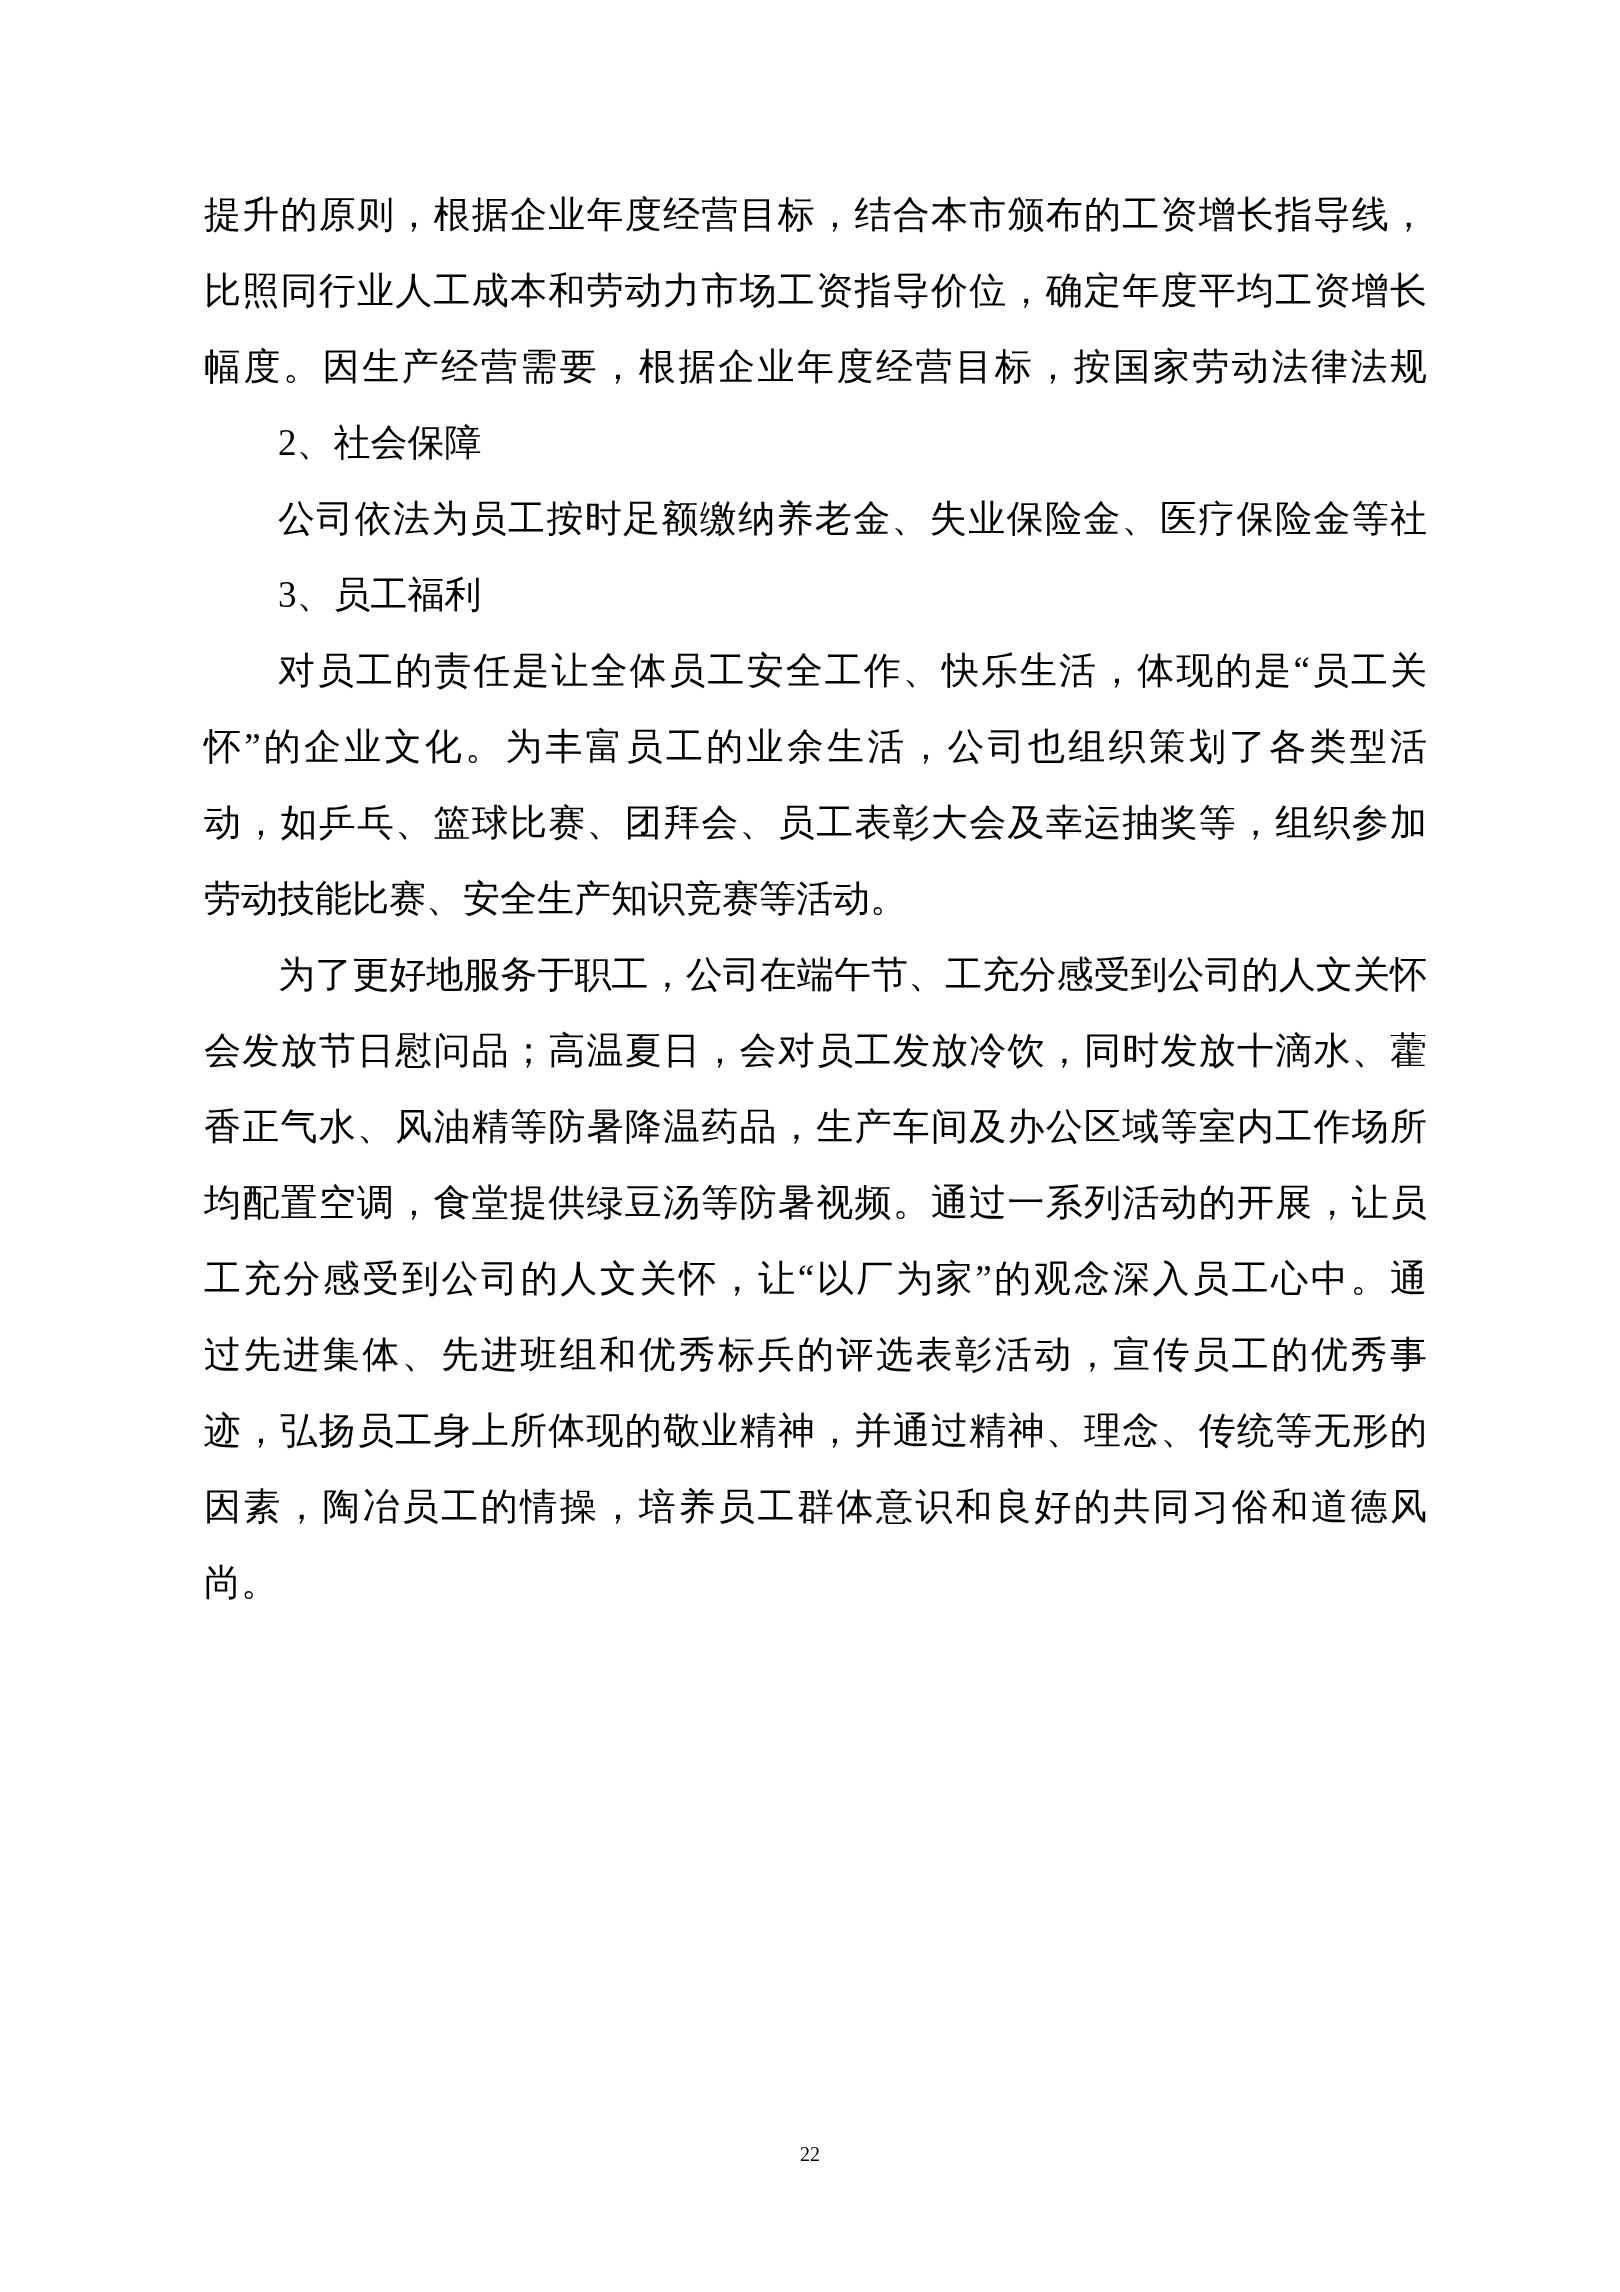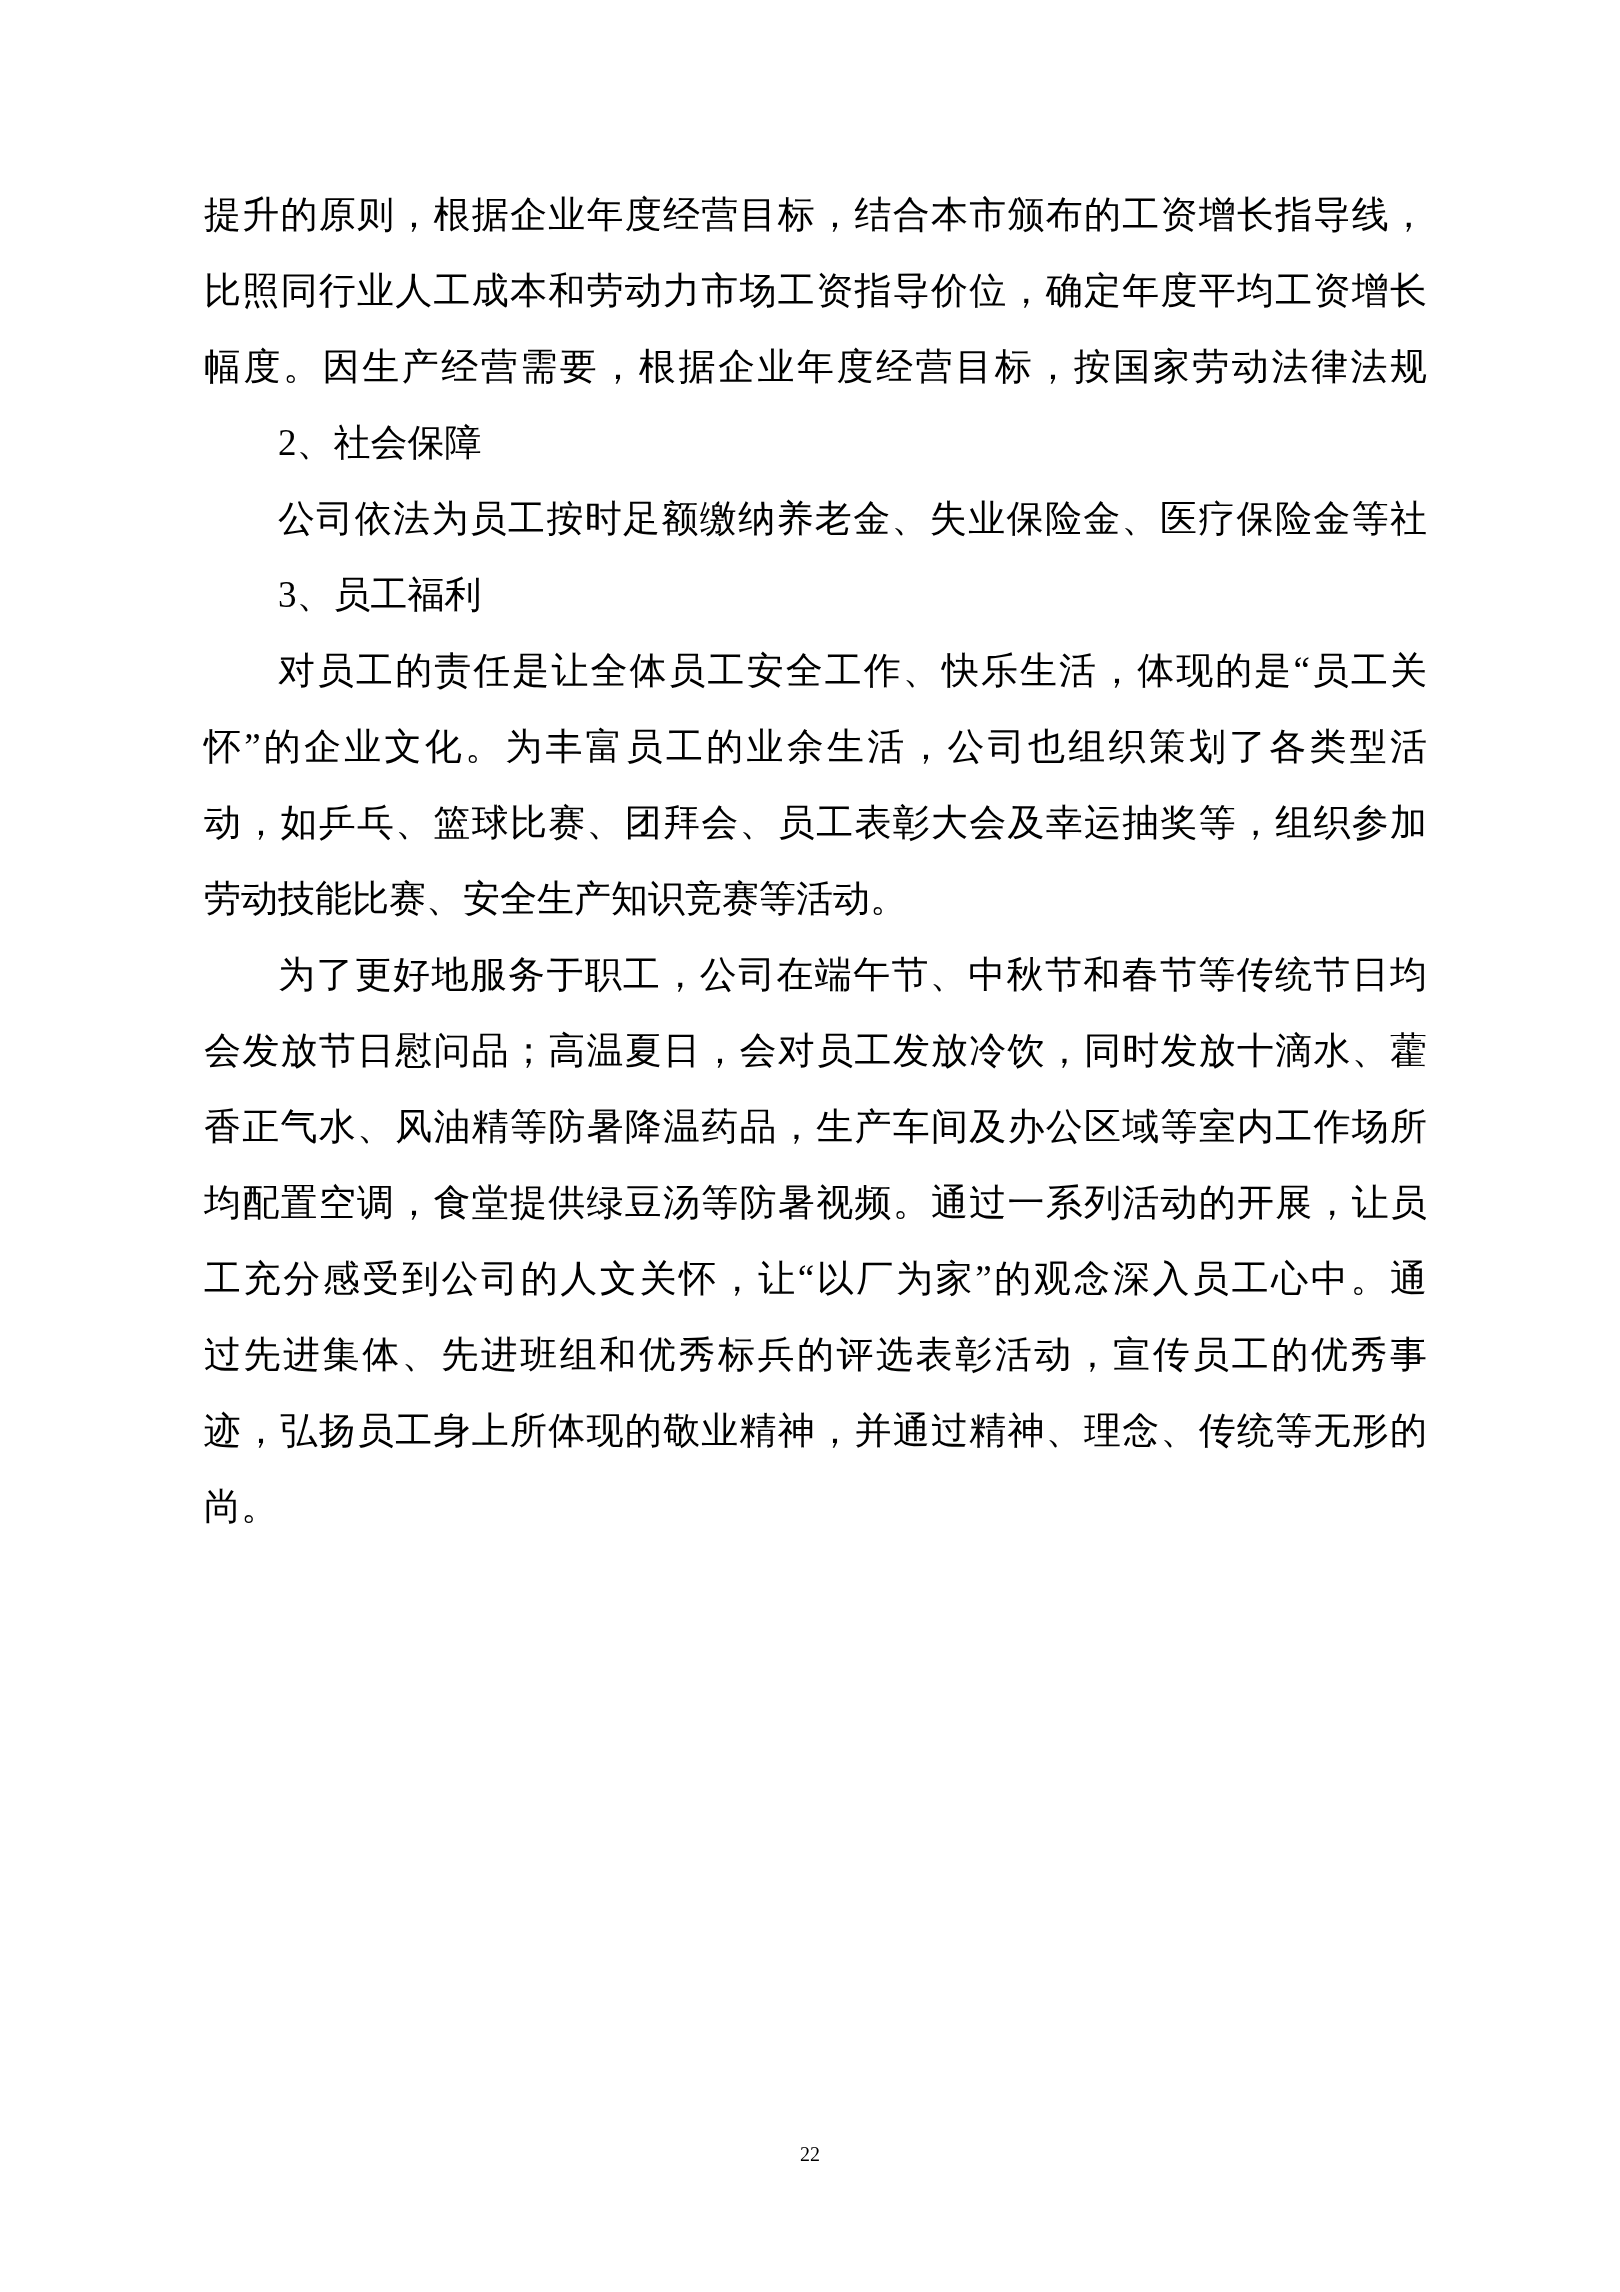--- a/index.html
+++ b/index.html
@@ -61,24 +61,25 @@
     <p class="ln j">提升的原则，根据企业年度经营目标，结合本市颁布的工资增长指导线，</p>
     <p class="ln j">比照同行业人工成本和劳动力市场工资指导价位，确定年度平均工资增长</p>
     <p class="ln j">幅度。因生产经营需要，根据企业年度经营目标，按国家劳动法律法规</p>
     <p class="ln ind">2、社会保障</p>
     <p class="ln j ind">公司依法为员工按时足额缴纳养老金、失业保险金、医疗保险金等社</p>
     <p class="ln ind">3、员工福利</p>
     <p class="ln j ind">对员工的责任是让全体员工安全工作、快乐生活，体现的是“员工关</p>
     <p class="ln j">怀”的企业文化。为丰富员工的业余生活，公司也组织策划了各类型活</p>
     <p class="ln j">动，如乒乓、篮球比赛、团拜会、员工表彰大会及幸运抽奖等，组织参加</p>
     <p class="ln">劳动技能比赛、安全生产知识竞赛等活动。</p>
-    <p class="ln j ind">为了更好地服务于职工，公司在端午节、中秋节和春节等传统节日均</p>
+    <p class="ln j ind">为了更好地服务于职工，公司在端午节、工充分感受到公司的人文关怀</p>
     <p class="ln j">会发放节日慰问品；高温夏日，会对员工发放冷饮，同时发放十滴水、藿</p>
     <p class="ln j">香正气水、风油精等防暑降温药品，生产车间及办公区域等室内工作场所</p>
     <p class="ln j">均配置空调，食堂提供绿豆汤等防暑视频。通过一系列活动的开展，让员</p>
     <p class="ln j">工充分感受到公司的人文关怀，让“以厂为家”的观念深入员工心中。通</p>
     <p class="ln j">过先进集体、先进班组和优秀标兵的评选表彰活动，宣传员工的优秀事</p>
     <p class="ln j">迹，弘扬员工身上所体现的敬业精神，并通过精神、理念、传统等无形的</p>
+    <p class="ln j">因素，陶冶员工的情操，培养员工群体意识和良好的共同习俗和道德风</p>
     <p class="ln">尚。</p>
   </div>
   <div class="page-number">22</div>
 </div>
 
 
 </body></html>

